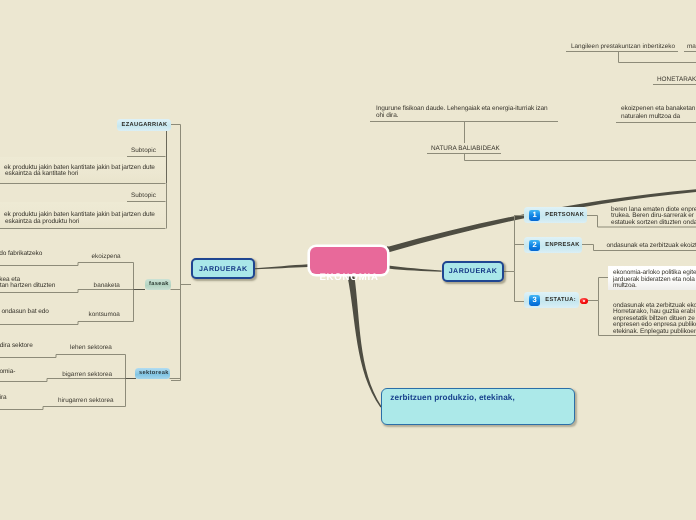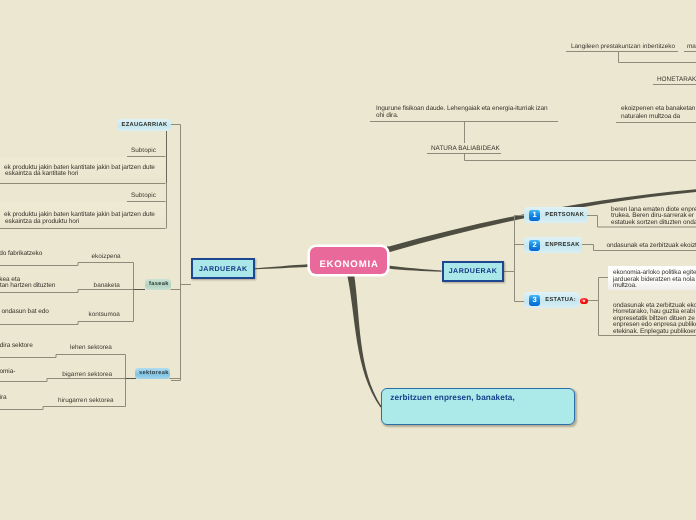--- a/index.html
+++ b/index.html
@@ -5,28 +5,28 @@
 <style>
   html,body{margin:0;padding:0;}
   body{width:696px;height:520px;overflow:hidden;background:#ece7d1;
        font-family:"Liberation Sans",sans-serif;
        -webkit-font-smoothing:antialiased;text-rendering:geometricPrecision;}
   #stage{position:relative;width:696px;height:520px;overflow:hidden;background:#ece7d1;
          will-change:transform;transform:translateZ(0);}
   svg.lines{position:absolute;left:0;top:0;width:696px;height:520px;pointer-events:none;}
   .abs{position:absolute;white-space:nowrap;}
 
-  .central span{position:relative;top:4px;}
+  .central span{position:relative;top:17px;}
   .central{left:309.5px;top:246.5px;width:77.5px;height:27px;border-radius:6px;
            background:#e8699a;box-shadow:0 0 0 2.6px #fff;
            display:flex;align-items:center;justify-content:center;
            color:#fff;font-weight:bold;font-size:9.6px;letter-spacing:0.82px;z-index:9;
            padding-left:1.6px;box-sizing:border-box;}
 
-  .mainnode{box-sizing:border-box;border-radius:0;background:#a9e7e9;border:2px solid #1f4691;
+  .mainnode{box-sizing:border-box;border-radius:5px;background:#a9e7e9;border:2px solid #1f4691;
            display:flex;align-items:center;justify-content:center;
            color:#163a86;font-weight:bold;font-size:7.1px;letter-spacing:.45px;z-index:8;
            box-shadow:1.2px 1.2px 1.8px rgba(60,55,35,.38);padding-left:.5px;}
 
   .defbox{box-sizing:border-box;left:381px;top:388px;width:194px;height:36.5px;border-radius:6px;
           background:#ace9e9;border:1.5px solid #2b6fa8;
           color:#17408c;font-weight:bold;font-size:8.2px;line-height:8.85px;letter-spacing:.1px;
           padding:4.5px 0 0 8.3px;z-index:8;
           box-shadow:1.2px 1.2px 1.8px rgba(60,55,35,.33);}
 
@@ -132,21 +132,21 @@
 </div>
 
 <div class="abs mainnode" style="left:191px;top:258px;width:64px;height:21px;">
   <span>JARDUERAK</span>
 </div>
 <div class="abs mainnode" style="left:441.5px;top:261px;width:62.5px;height:20.5px;">
   <span>JARDUERAK</span>
 </div>
 
 <div class="abs defbox">
-  <div>zerbitzuen enpresen, banaketa,</div>
+  <div>zerbitzuen produkzio, etekinak,</div>
 </div>
 
 <div class="abs tagnode tagblue" style="left:117px;top:119.3px;width:53.5px;height:11.5px;padding-left:4.5px;">
   <span>EZAUGARRIAK</span>
 </div>
 
 <div class="abs lbl" style="left:131px;top:147.2px;">Subtopic</div>
 <div class="abs shadebox" style="left:-60px;top:157px;width:225px;height:26px;"></div>
 <div class="abs body" style="left:4px;top:164.5px;">ek produktu jakin baten kantitate jakin bat jartzen dute</div>
 <div class="abs body" style="left:5px;top:171.2px;">eskaintza da kantitate hori</div>

